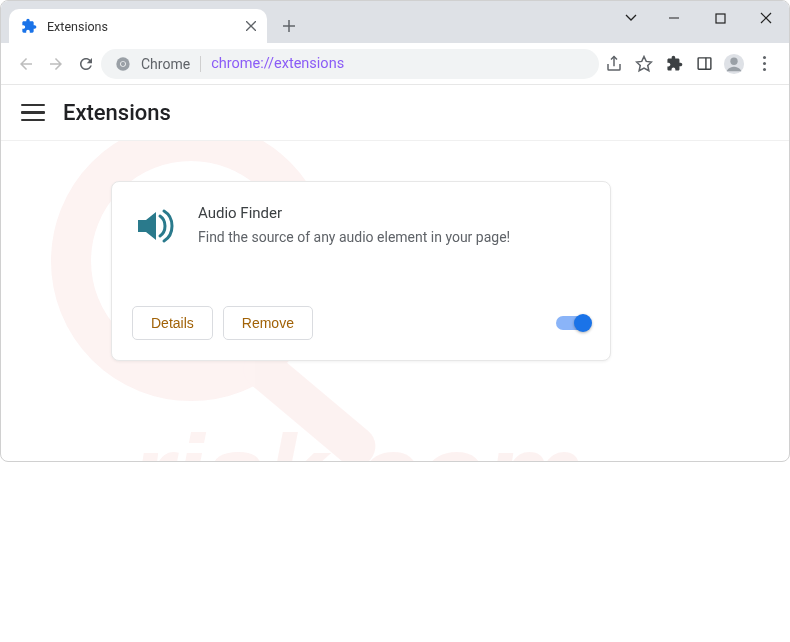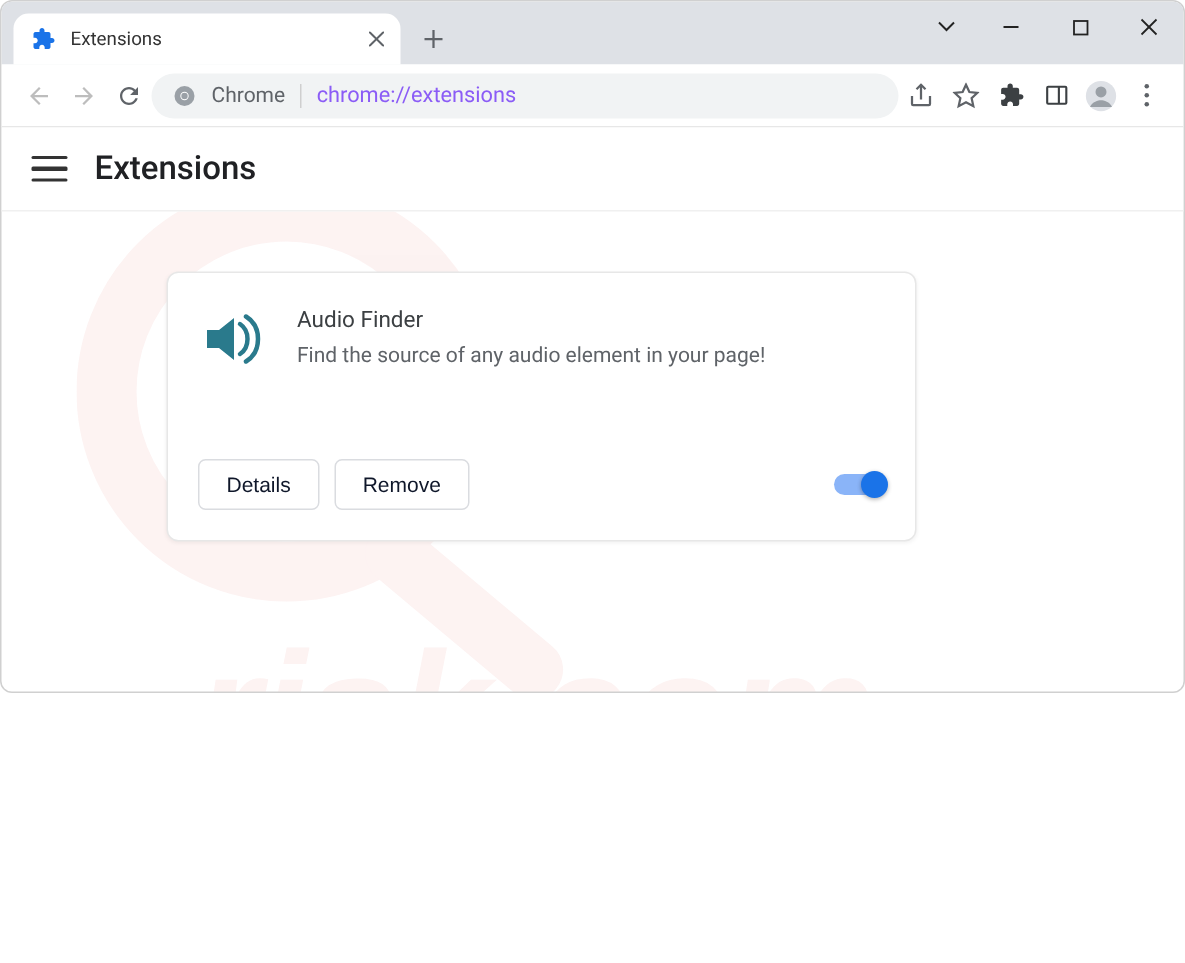--- a/index.html
+++ b/index.html
@@ -43,21 +43,21 @@
     
     
     .content { padding: 40px 110px; position: relative; }
     .ext-card { width: 500px; background: #fff; border: 1px solid #e7e7e7; border-radius: 8px; box-shadow: 0 1px 3px rgba(0,0,0,0.06); padding: 20px; }
     .card-top { display: flex; gap: 18px; margin-bottom: 56px; align-items: center; }
     .ext-icon { width: 48px; height: 48px; flex-shrink: 0; }
     .ext-info { flex: 1; }
     .ext-name { font-size: 15px; color: #3c4043; margin-bottom: 6px; }
     .ext-desc { font-size: 14px; color: #5f6368; line-height: 1.4; }
     .card-bottom { display: flex; align-items: center; gap: 10px; }
-    .card-btn { height: 34px; padding: 0 18px; border: 1px solid #dadce0; border-radius: 5px; background: #fff; color: #0f172a; font-size: 14px; cursor: pointer; display: flex; align-items: center; }
+    .card-btn { height: 34px; padding: 0 18px; border: 1px solid #dadce0; border-radius: 5px; background: #fff; color: #a16207; font-size: 14px; cursor: pointer; display: flex; align-items: center; }
     .card-spacer { flex: 1; }
     .toggle-on { width: 34px; height: 14px; background: #8ab4f8; border-radius: 8px; position: relative; cursor: pointer; }
     .toggle-on .knob { width: 18px; height: 18px; background: #1a73e8; border-radius: 50%; position: absolute; top: -2px; right: -2px; box-shadow: 0 1px 3px rgba(0,0,0,0.3); }
     
     
     .watermark { position: absolute; top: 80px; left: 50px; width: 700px; height: 500px; pointer-events: none; opacity: 0.06; z-index: 0; }
     .content, .ext-header, .addrbar, .titlebar { position: relative; z-index: 1; }
     
     svg { display: block; }
   </style>

